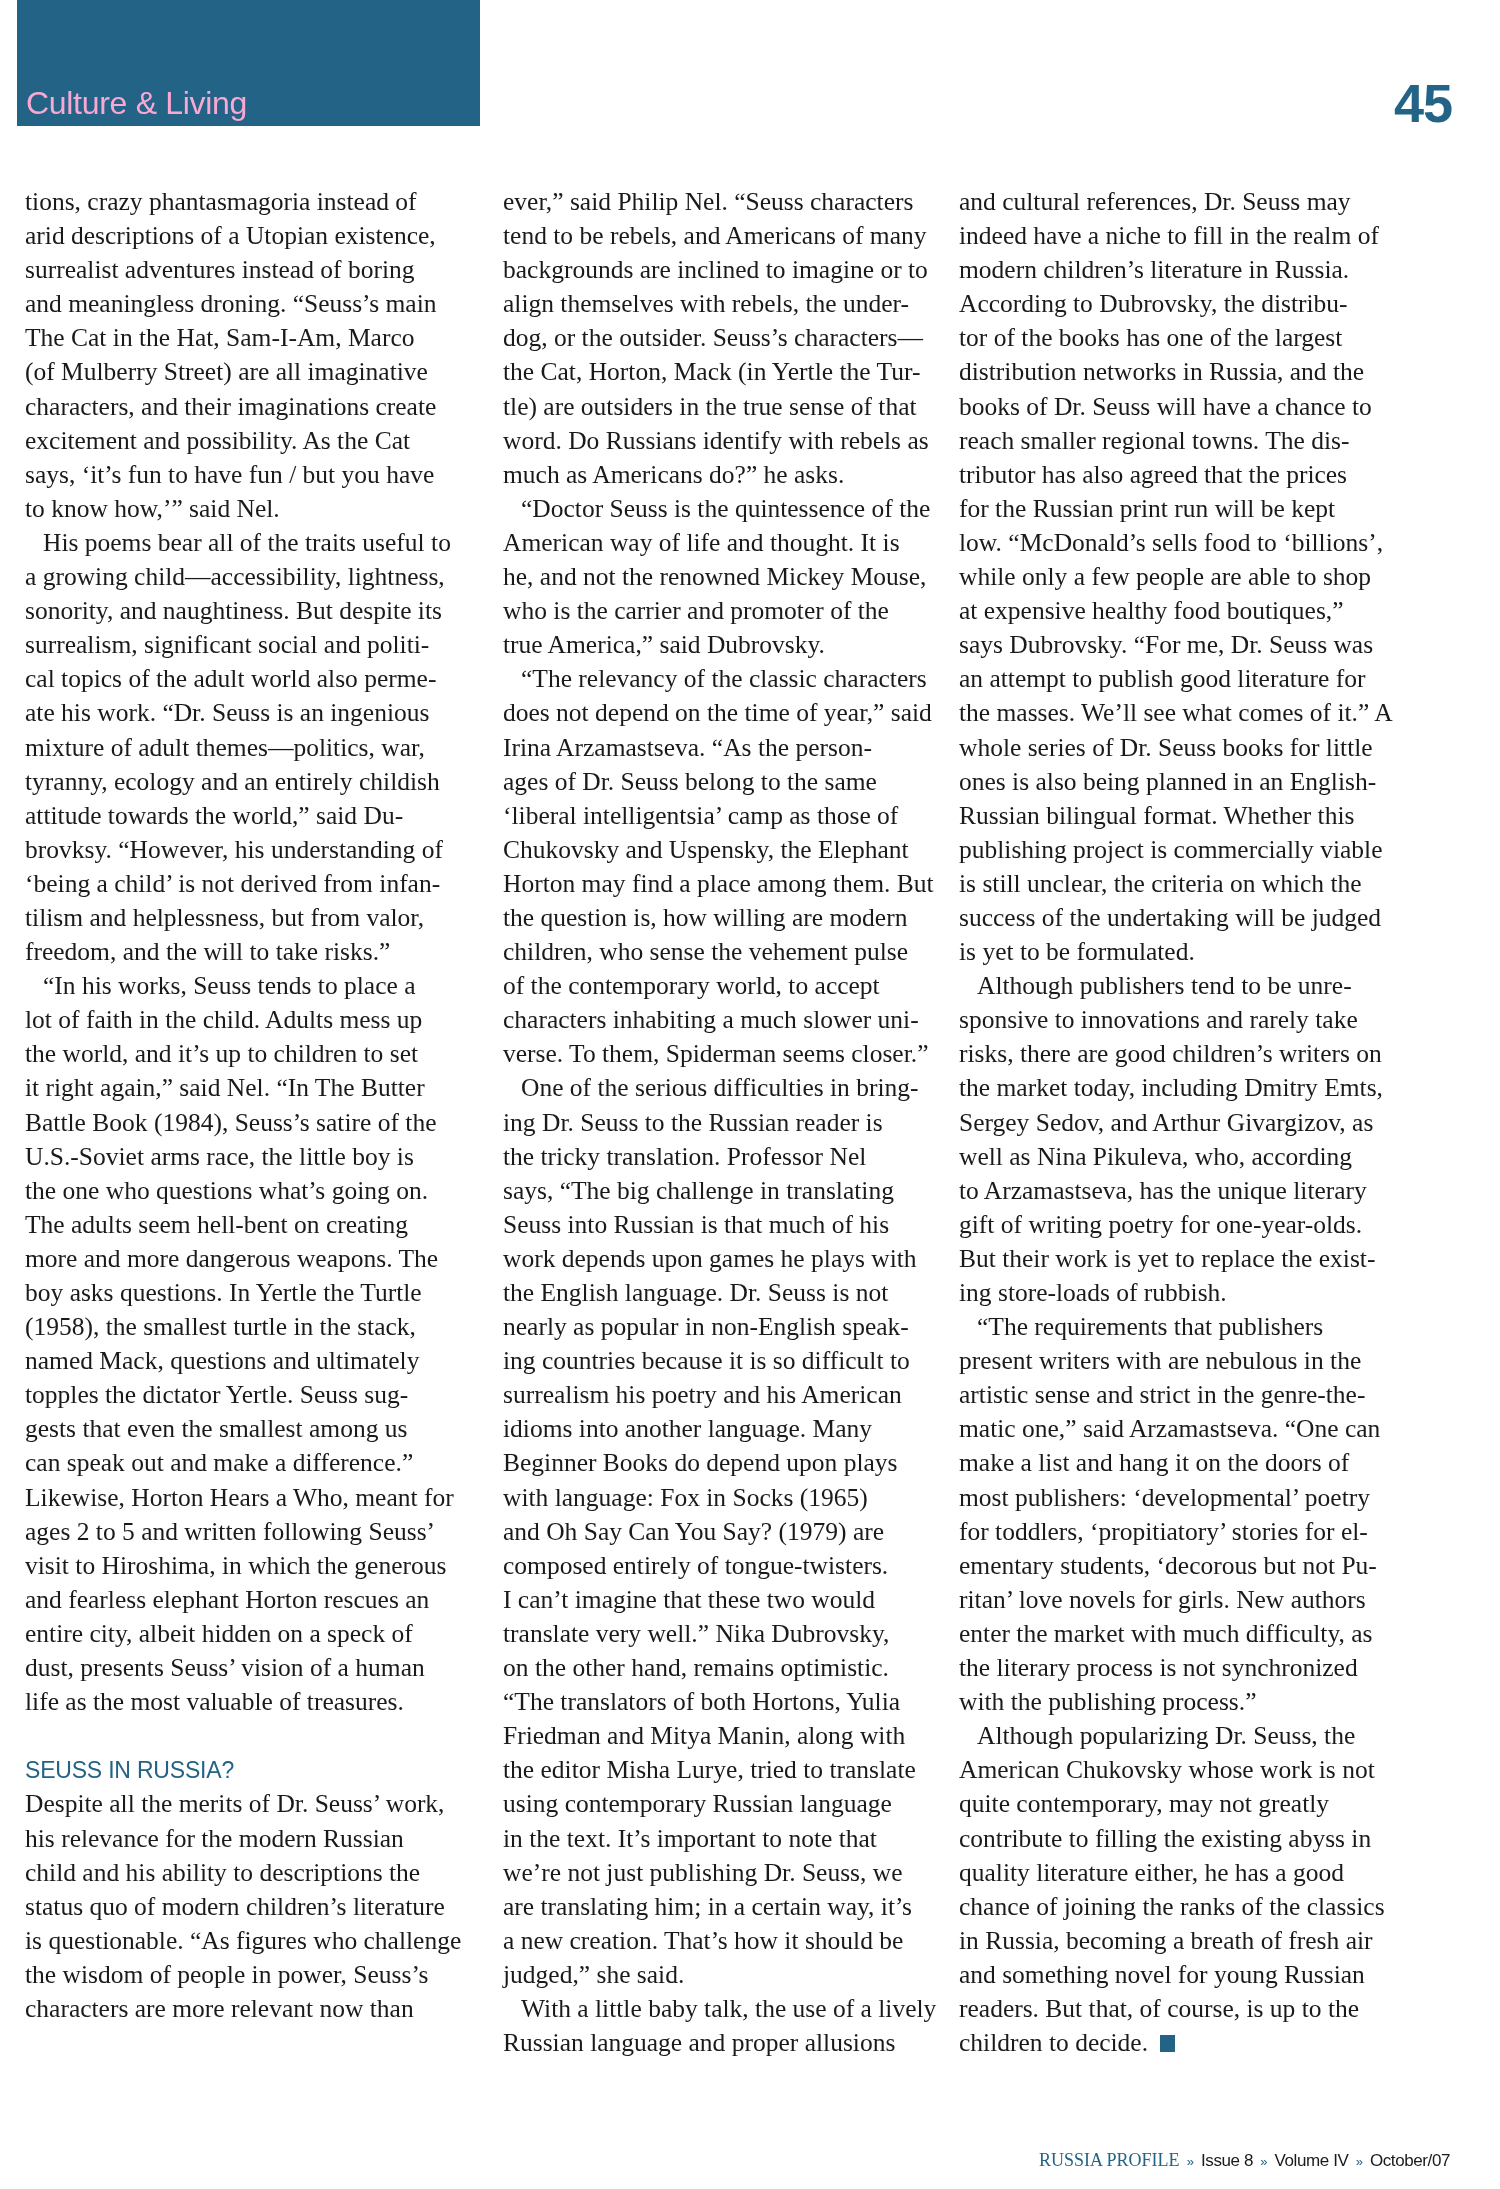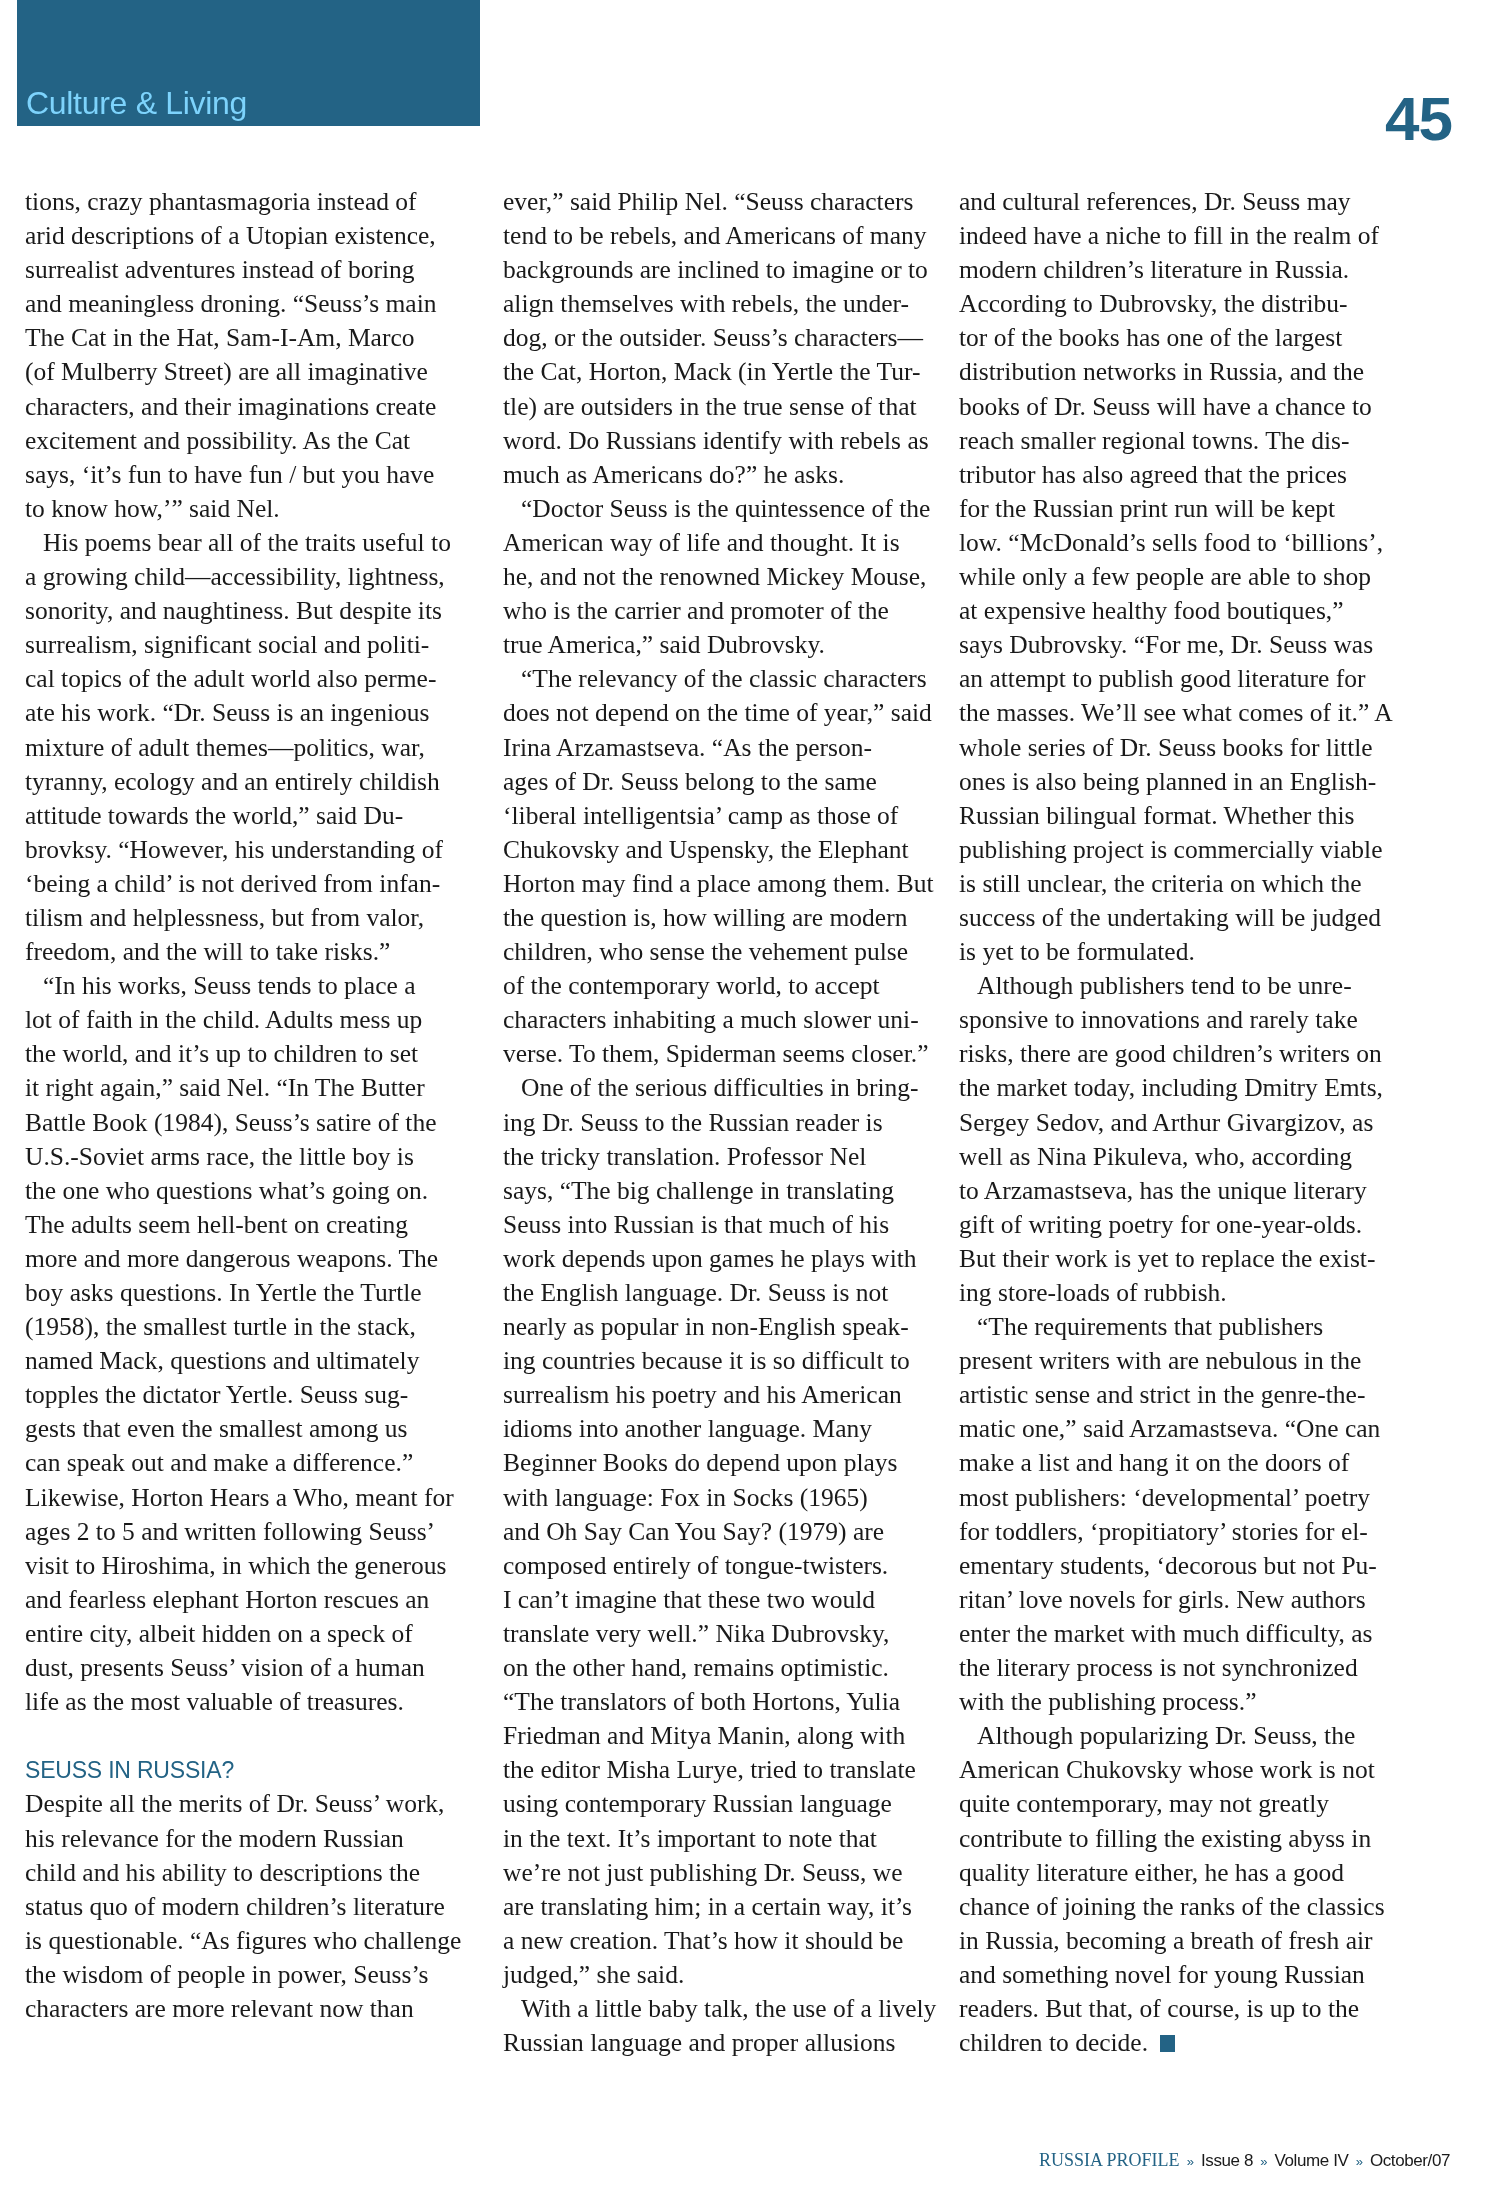--- a/index.html
+++ b/index.html
@@ -3,26 +3,26 @@
 <meta charset="utf-8">
 <style>
   html, body { margin: 0; padding: 0; background: #ffffff; }
   body { width: 1500px; height: 2189px; position: relative; overflow: hidden; }
   .header-bar {
     position: absolute; left: 17px; top: 0; width: 463px; height: 126px;
     background: #236385;
   }
   .section-label {
     position: absolute; left: 9px; bottom: 4px;
-    font-family: "Liberation Sans", sans-serif; font-size: 32px; color: #7dd3fc;
+    font-family: "Liberation Sans", sans-serif; font-size: 32px; color: #f9a8d4;
     letter-spacing: -0.3px; white-space: nowrap;
   }
   .page-number {
-    position: absolute; right: 48px; top: 88px;
-    font-family: "Liberation Sans", sans-serif; font-weight: bold; font-size: 62px;
+    position: absolute; right: 48px; top: 76px;
+    font-family: "Liberation Sans", sans-serif; font-weight: bold; font-size: 54px;
     color: #236385; letter-spacing: -1px; line-height: 1; text-align: right;
   }
   .column {
     position: absolute; top: 185px; width: 480px;
     font-family: "Liberation Serif", serif; font-size: 25.5px; line-height: 34.1px;
     color: #1a1a1a;
   }
   #col1 { left: 25px; }
   #col2 { left: 503px; }
   #col3 { left: 959px; }

